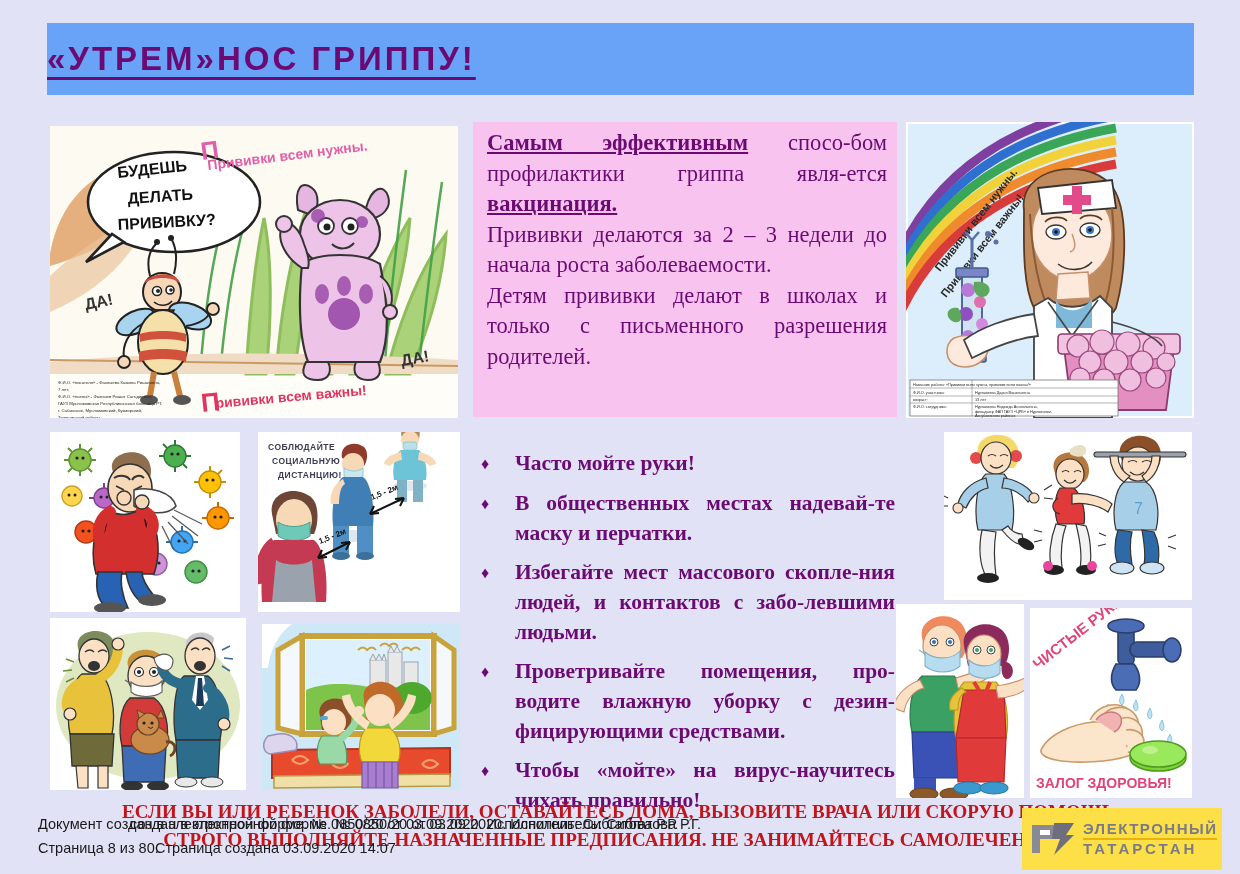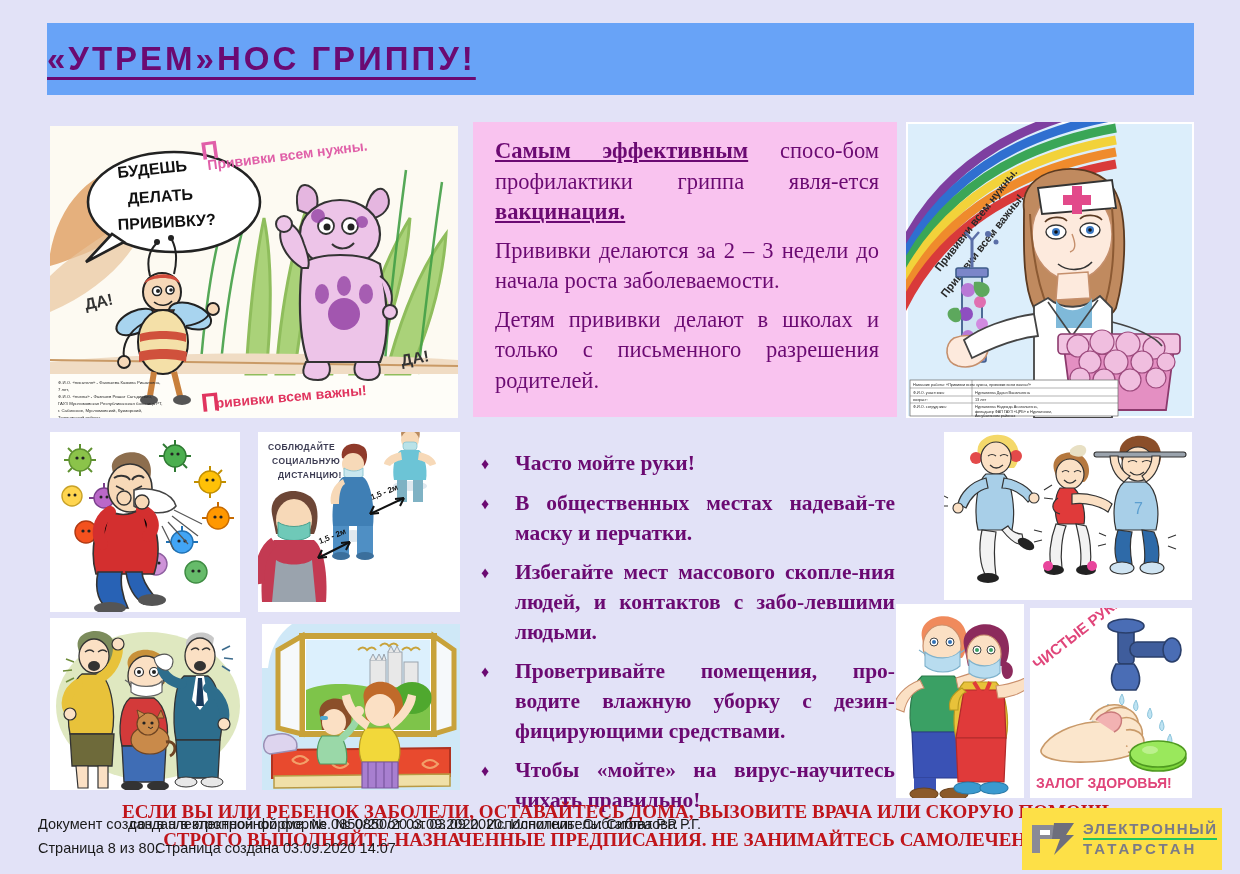--- a/index.html
+++ b/index.html
@@ -35,21 +35,21 @@
   .pic .inner{position:absolute;left:0;top:0;width:100%;height:100%;}
 
   
   .pink-box{
     position:absolute;left:473px;top:122px;width:424px;height:295px;
     background:#f9c3ef;
     padding:6px 10px 0 14px;
     box-sizing:border-box;
   }
   .pink-box p{
-    margin:8px;
+    margin:0;
     color:#6b0a72;
     font-size:22.5px;
     line-height:30.5px;
     text-align:justify;
     font-family:"Liberation Serif", serif;
   }
   .pink-box b{font-weight:bold;text-decoration:underline;}
 
   
   .bullets{
@@ -115,21 +115,21 @@
   }
   .logo-mark{width:46px;height:36px;flex:0 0 46px;margin-right:7px;}
   .logo-txt{
     font-family:"Liberation Sans", sans-serif;
     font-weight:bold;
     color:#7b7b86;
     font-size:15px;
     line-height:18px;
     letter-spacing:1.5px;
   }
-  .logo-txt .l2{border-top:2px solid #22c55e;letter-spacing:3px;}
+  .logo-txt .l2{border-top:2px solid #eab308;letter-spacing:3px;}
 
   
   .hw{font-family:"Liberation Sans",sans-serif;font-weight:bold;}
 </style>
 </head>
 <body>
 
 <div class="page">
 
   <div class="title-banner">

